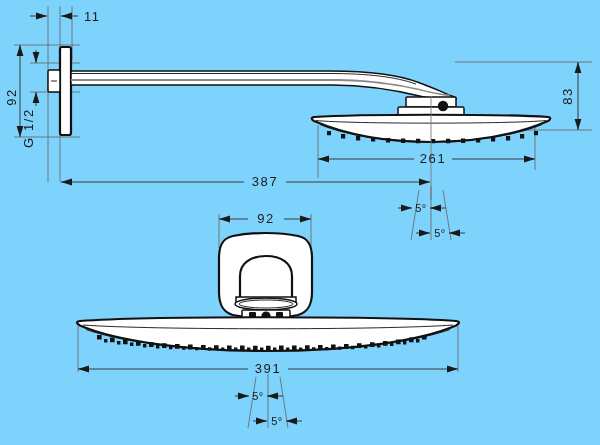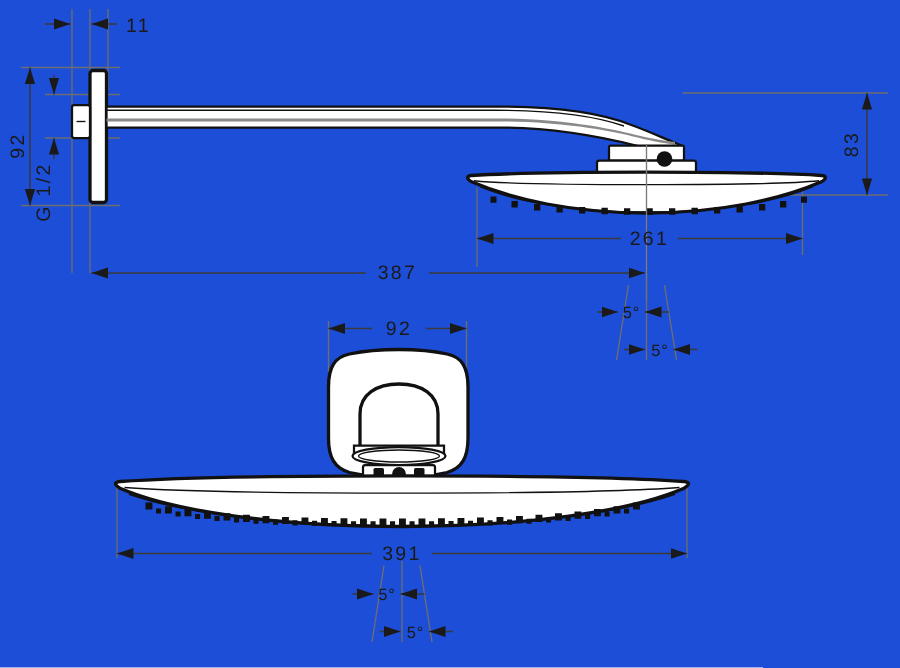--- a/index.html
+++ b/index.html
@@ -7,21 +7,21 @@
     padding: 0;
     background: #ffffff;
   }
   body {
     font-family: "Liberation Sans", sans-serif;
   }
   #drawing-root {
     position: relative;
     width: 600px;
     height: 445px;
-    background: #1d4ed8;
+    background: #7dd3fc;
     overflow: hidden;
   }
   svg.tech-drawing {
     display: block;
     width: 600px;
     height: 445px;
   }
   .dim-text {
     font-family: "Liberation Sans", sans-serif;
     font-size: 13px;

